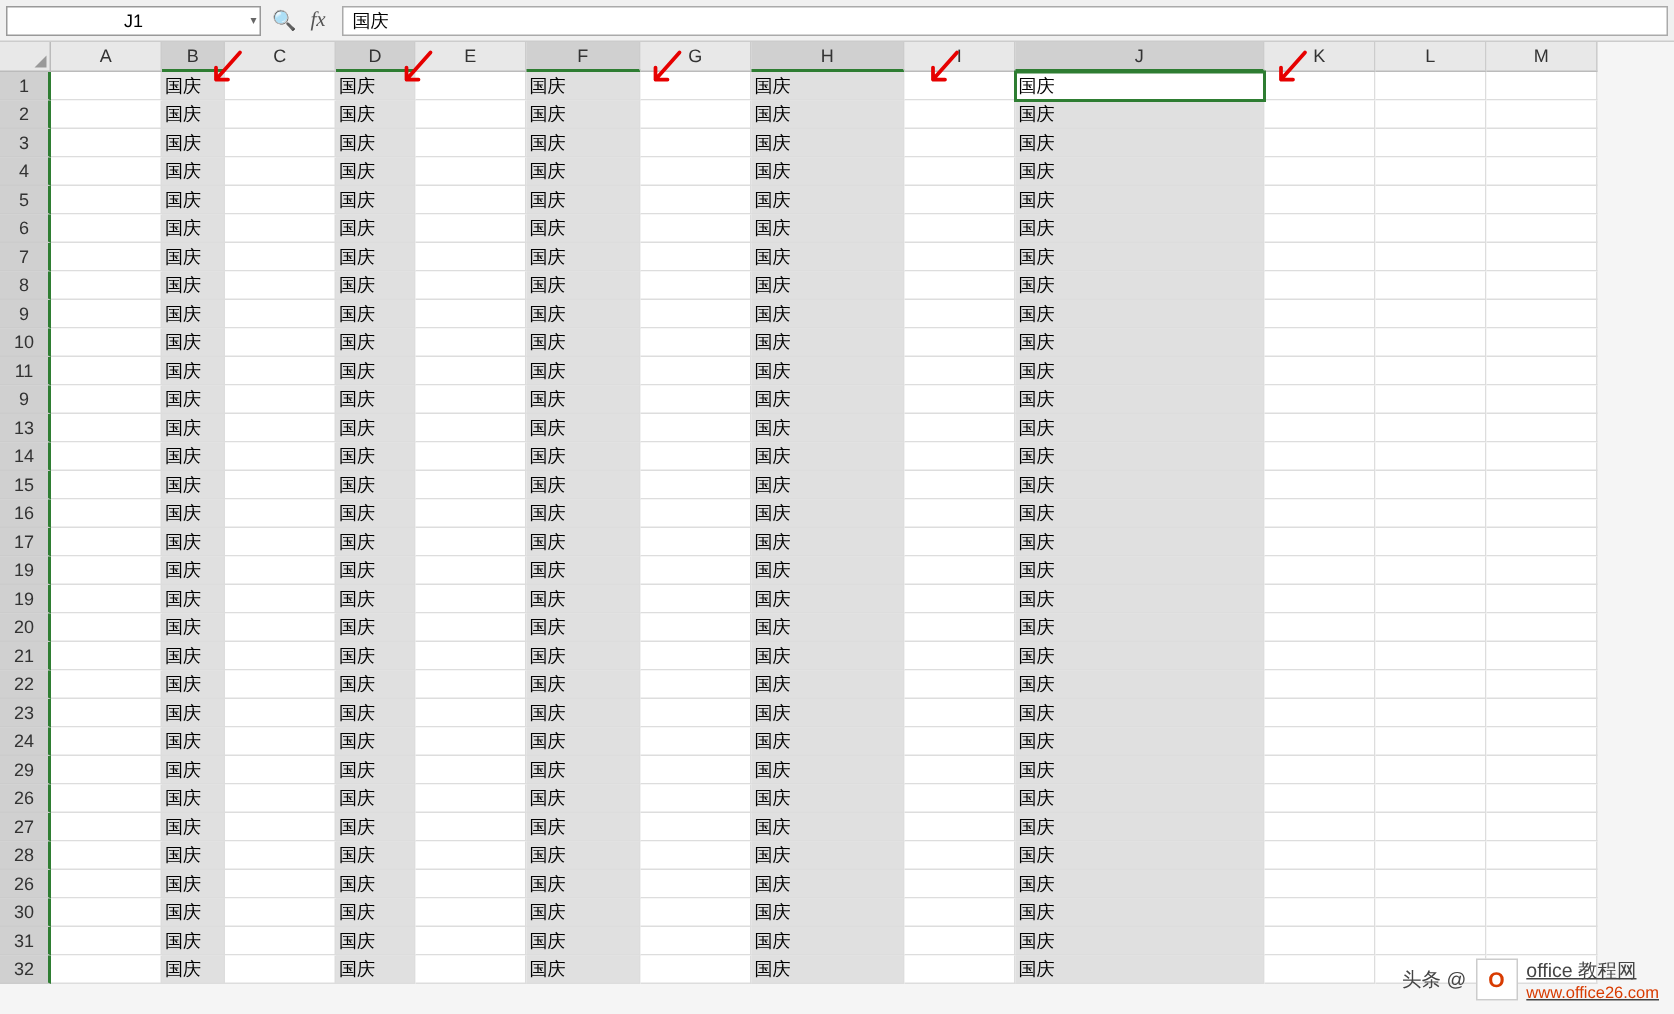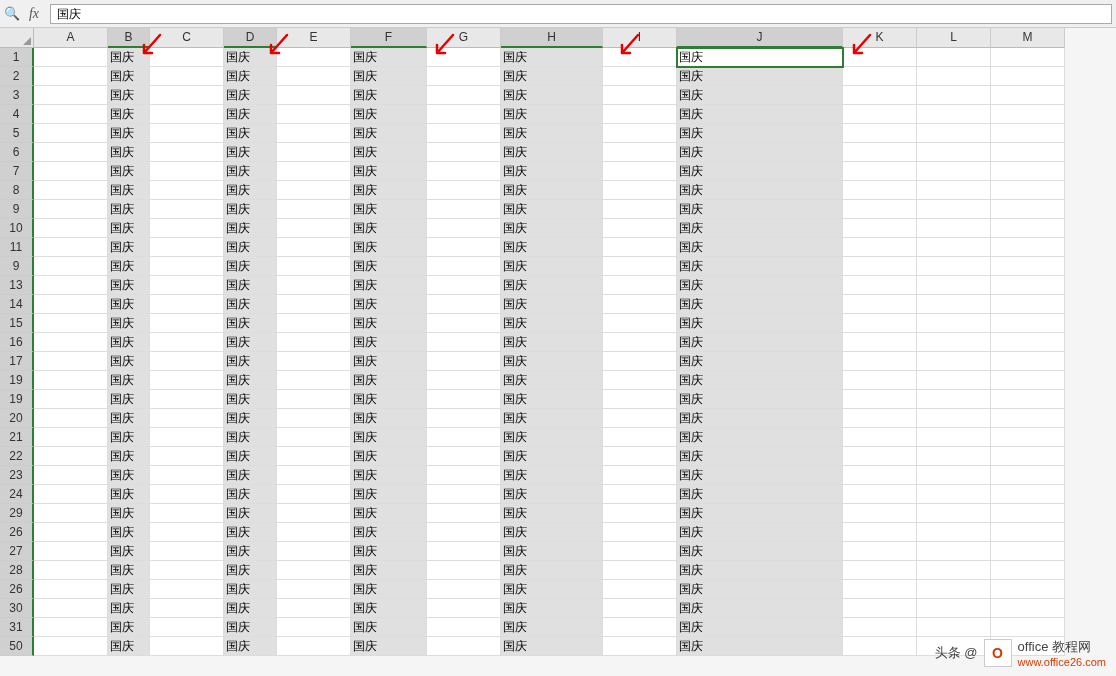--- a/index.html
+++ b/index.html
@@ -29,27 +29,31 @@
     .row { display: flex; height: 19px; }
     .cell { height: 19px; border-right: 1px solid #ddd; border-bottom: 1px solid #ddd; padding: 0 2px; line-height: 18px; font-size: 12px; overflow: hidden; background: #fff; }
     .cell.sel { background: #e0e0e0; }
     .cell.active { background: #fff; outline: 2px solid #2e7d32; outline-offset: -1px; z-index: 5; position: relative; }
     
     .arrow { position: absolute; z-index: 10; pointer-events: none; }
     
     .watermark { position: absolute; right: 10px; bottom: 8px; z-index: 20; font-size: 13px; color: #444; display: flex; align-items: center; gap: 6px; }
     .wm-logo { width: 28px; height: 28px; background: #fff; border: 1px solid #ccc; display: flex; align-items: center; justify-content: center; font-weight: bold; font-size: 14px; }
     .wm-logo-o { color: #d83b01; }
-    .wm-txt { text-align: left; }
+    .wm-txt { text-align: left; text-decoration: underline; }
     .wm-url { font-size: 11px; color: #d83b01; }
   </style>
 </head>
 <body>
 
 <div class="formula-bar">
+  <div class="name-box">
+    <span>J1</span>
+    <span class="name-box-dd">▾</span>
+  </div>
   <div class="fx-group">
     <span class="fx-btn">🔍</span>
     <span class="fx-btn fx-label">fx</span>
   </div>
   <div class="formula-input">
     <span>国庆</span>
   </div>
 </div>
 
 <div class="grid-wrap">
@@ -94,21 +98,21 @@
       <div class="row-h sel">22</div>
       <div class="row-h sel">23</div>
       <div class="row-h sel">24</div>
       <div class="row-h sel">29</div>
       <div class="row-h sel">26</div>
       <div class="row-h sel">27</div>
       <div class="row-h sel">28</div>
       <div class="row-h sel">26</div>
       <div class="row-h sel">30</div>
       <div class="row-h sel">31</div>
-      <div class="row-h sel">50</div>
+      <div class="row-h sel">32</div>
     </div>
   <div class="cells" id="cells">
       <div class="row">
         <div class="cell" style="width: 74px;"></div>
         <div class="cell sel" style="width: 42px;">国庆</div>
         <div class="cell" style="width: 74px;"></div>
         <div class="cell sel" style="width: 53px;">国庆</div>
         <div class="cell" style="width: 74px;"></div>
         <div class="cell sel" style="width: 76px;">国庆</div>
         <div class="cell" style="width: 74px;"></div>

